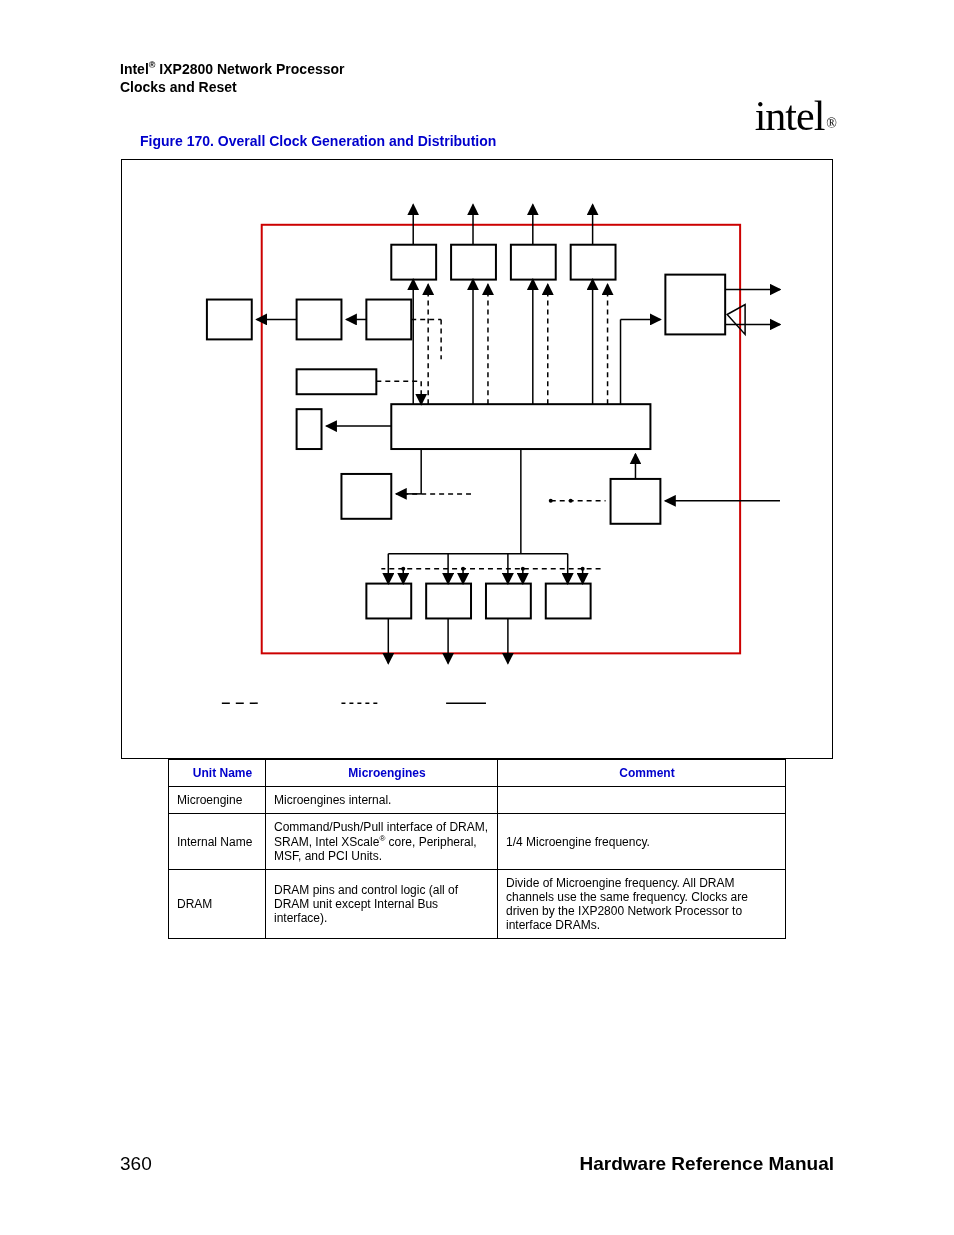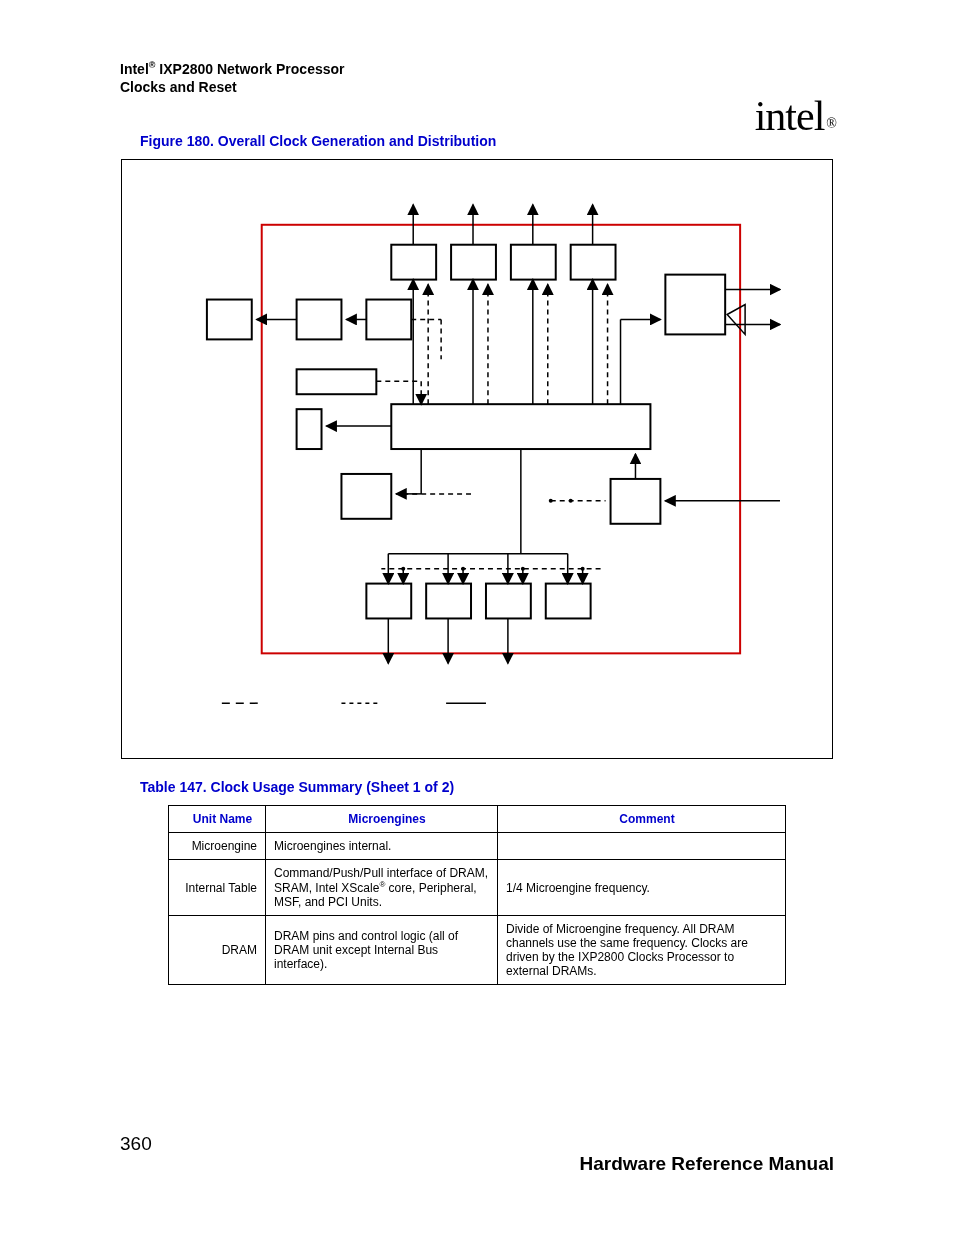--- a/index.html
+++ b/index.html
@@ -72,51 +72,51 @@
   }
   .data-table th {
     color: #0000cc;
     font-weight: bold;
     text-align: center;
     font-size: 12px;
     background: #fff;
     padding-left: 19px;
   }
   .data-table td.unit-cell {
-    text-align: right;
+    text-align: left;
     width: 80px;
   }
   .data-table td.desc-cell { width: 215px; }
   .data-table td sup { font-size: 8px; }
   .footer {
     position: absolute;
     bottom: 60px;
     left: 120px;
     right: 120px;
     display: flex;
     justify-content: space-between;
     font-size: 19px;
   }
-  .footer .manual { font-weight: bold; margin-top: 20px; }
+  .footer .manual { font-weight: bold; }
 </style>
 </head>
 <body>
 
 <div class="page">
   <div class="header">
     <div class="header-text">
       <span class="bold"><span>Intel</span><sup>®</sup><span> IXP2800 Network Processor</span></span><br>
       <span class="italic">Clocks and Reset</span>
     </div>
     <div class="logo">
       <span>intel</span><sub>®</sub>
     </div>
   </div>
 
-  <div class="figure-caption">Figure 180. Overall Clock Generation and Distribution</div>
+  <div class="figure-caption">Figure 170. Overall Clock Generation and Distribution</div>
 
   <div class="figure-box">
     <svg class="diagram-svg" viewBox="0 0 712 600">
       <defs>
         <marker id="arrow" markerWidth="8" markerHeight="8" refX="7" refY="4" orient="auto">
           <path d="M0,0 L8,4 L0,8 Z" fill="#000"></path>
         </marker>
       </defs>
 
       <rect x="140" y="65" width="480" height="430" fill="none" stroke="#c00" stroke-width="2"></rect>
@@ -209,45 +209,44 @@
       <line x1="267" y1="460" x2="267" y2="505" stroke="#000" stroke-width="1.5" marker-end="url(#arrow)"></line>
       <line x1="327" y1="460" x2="327" y2="505" stroke="#000" stroke-width="1.5" marker-end="url(#arrow)"></line>
       <line x1="387" y1="460" x2="387" y2="505" stroke="#000" stroke-width="1.5" marker-end="url(#arrow)"></line>
 
       <line x1="100" y1="545" x2="140" y2="545" stroke="#000" stroke-width="1.5" stroke-dasharray="8,6"></line>
       <line x1="220" y1="545" x2="260" y2="545" stroke="#000" stroke-width="1.5" stroke-dasharray="4,4"></line>
       <line x1="325" y1="545" x2="365" y2="545" stroke="#000" stroke-width="1.5"></line>
     </svg>
   </div>
 
-  <div class="table-caption">Table 147. Clock Usage Summary (Sheet 1 of 2)</div>
 
   <table class="data-table">
     <thead>
       <tr>
         <th>Unit Name</th>
         <th>Microengines</th>
         <th>Comment</th>
       </tr>
     </thead>
     <tbody>
       <tr>
         <td class="unit-cell">Microengine</td>
         <td class="desc-cell">Microengines internal.</td>
         <td></td>
       </tr>
       <tr>
-        <td class="unit-cell">Internal Table</td>
+        <td class="unit-cell">Internal Name</td>
         <td class="desc-cell">Command/Push/Pull interface of DRAM, SRAM, Intel XScale<sup>®</sup> core, Peripheral, MSF, and PCI Units.</td>
         <td>1/4 Microengine frequency.</td>
       </tr>
       <tr>
         <td class="unit-cell">DRAM</td>
         <td class="desc-cell">DRAM pins and control logic (all of DRAM unit except Internal Bus interface).</td>
-        <td>Divide of Microengine frequency. All DRAM channels use the same frequency. Clocks are driven by the IXP2800 Clocks Processor to external DRAMs.</td>
+        <td>Divide of Microengine frequency. All DRAM channels use the same frequency. Clocks are driven by the IXP2800 Network Processor to interface DRAMs.</td>
       </tr>
     </tbody>
   </table>
 
   <div class="footer">
     <span>360</span>
     <span class="manual">Hardware Reference Manual</span>
   </div>
 </div>
 

